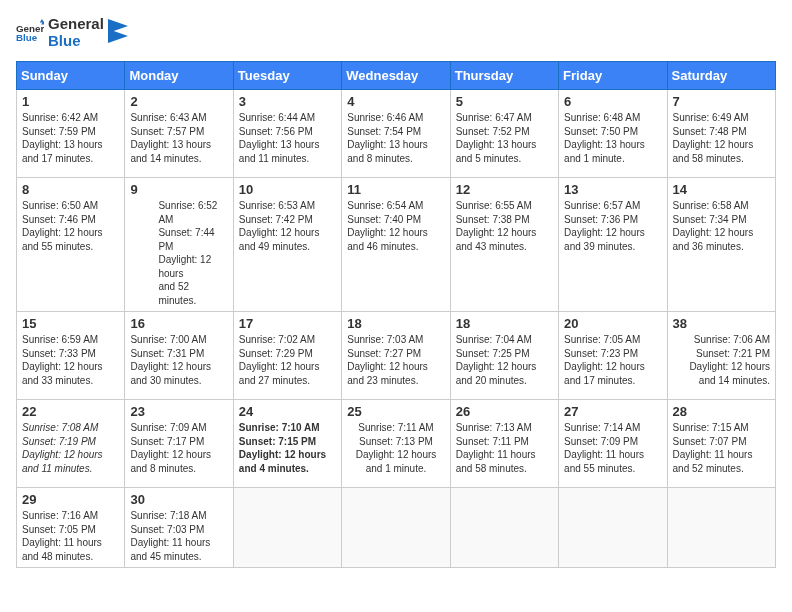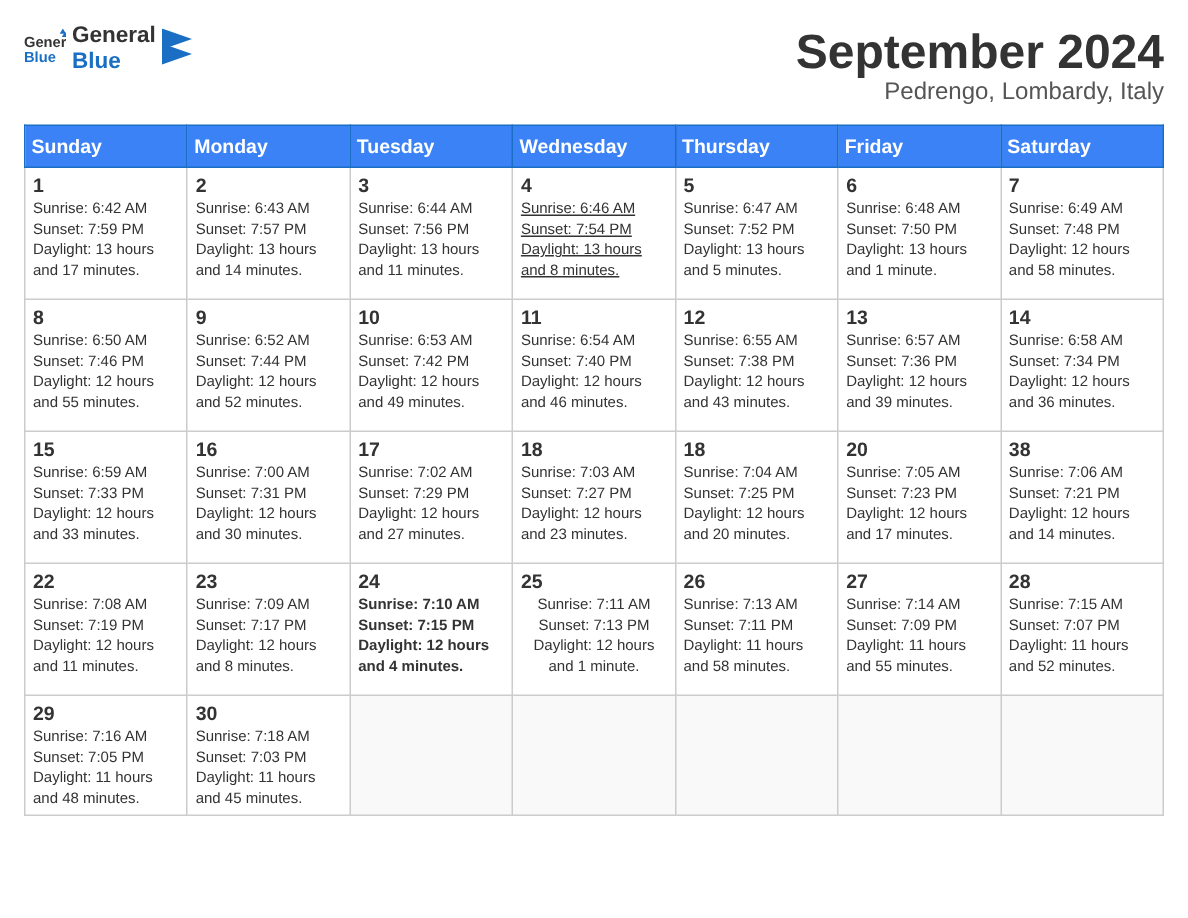--- a/index.html
+++ b/index.html
@@ -90,24 +90,20 @@
     </svg>
     <div style="display:flex;flex-direction:column;line-height:1.1;">
       <span style="font-size:15px;font-weight:bold;color:#333;">General</span>
       <span style="font-size:15px;font-weight:bold;color:#1a6fc4;">Blue</span>
     </div>
     <svg width="20" height="28" viewBox="0 0 20 28">
       <polygon points="0,0 20,7 0,14" fill="#1a6fc4"></polygon>
       <polygon points="0,10 20,17 0,24" fill="#1a6fc4"></polygon>
     </svg>
   </div>
-  <div class="title-block">
-    <div class="month-title">September 2024</div>
-    <div class="location">Pedrengo, Lombardy, Italy</div>
-  </div>
 </div>
 
 <table>
   <thead>
     <tr id="header-row">
         <th>Sunday</th>
         <th>Monday</th>
         <th>Tuesday</th>
         <th>Wednesday</th>
         <th>Thursday</th>
@@ -133,21 +129,21 @@
         </td>
         <td>
           <span class="day-num">3</span>
           <div class="cell-text" style="white-space: pre-line;">Sunrise: 6:44 AM
 Sunset: 7:56 PM
 Daylight: 13 hours
 and 11 minutes.</div>
         </td>
         <td>
           <span class="day-num">4</span>
-          <div class="cell-text" style="white-space: pre-line; text-decoration: underline;">Sunrise: 6:46 AM
+          <div class="cell-text" style="white-space: pre-line;">Sunrise: 6:46 AM
 Sunset: 7:54 PM
 Daylight: 13 hours
 and 8 minutes.</div>
         </td>
         <td>
           <span class="day-num">5</span>
           <div class="cell-text" style="white-space: pre-line;">Sunrise: 6:47 AM
 Sunset: 7:52 PM
 Daylight: 13 hours
 and 5 minutes.</div>
@@ -170,21 +166,21 @@
       <tr>
         <td>
           <span class="day-num">8</span>
           <div class="cell-text" style="white-space: pre-line;">Sunrise: 6:50 AM
 Sunset: 7:46 PM
 Daylight: 12 hours
 and 55 minutes.</div>
         </td>
         <td>
           <span class="day-num">9</span>
-          <div class="cell-text" style="white-space: pre-line;">Sunrise: 6:52 AM
+          <div class="cell-text" style="white-space: pre-line; margin-left: 28px;">Sunrise: 6:52 AM
 Sunset: 7:44 PM
 Daylight: 12 hours
 and 52 minutes.</div>
         </td>
         <td>
           <span class="day-num">10</span>
           <div class="cell-text" style="white-space: pre-line;">Sunrise: 6:53 AM
 Sunset: 7:42 PM
 Daylight: 12 hours
 and 49 minutes.</div>
@@ -256,30 +252,30 @@
         </td>
         <td>
           <span class="day-num">20</span>
           <div class="cell-text" style="white-space: pre-line;">Sunrise: 7:05 AM
 Sunset: 7:23 PM
 Daylight: 12 hours
 and 17 minutes.</div>
         </td>
         <td>
           <span class="day-num">38</span>
-          <div class="cell-text" style="white-space: pre-line;">Sunrise: 7:06 AM
+          <div class="cell-text" style="white-space: pre-line; text-align: right;">Sunrise: 7:06 AM
 Sunset: 7:21 PM
 Daylight: 12 hours
 and 14 minutes.</div>
         </td>
       </tr>
       <tr>
         <td>
           <span class="day-num">22</span>
-          <div class="cell-text" style="white-space: pre-line;">Sunrise: 7:08 AM
+          <div class="cell-text" style="white-space: pre-line; font-style: italic;">Sunrise: 7:08 AM
 Sunset: 7:19 PM
 Daylight: 12 hours
 and 11 minutes.</div>
         </td>
         <td>
           <span class="day-num">23</span>
           <div class="cell-text" style="white-space: pre-line;">Sunrise: 7:09 AM
 Sunset: 7:17 PM
 Daylight: 12 hours
 and 8 minutes.</div>

